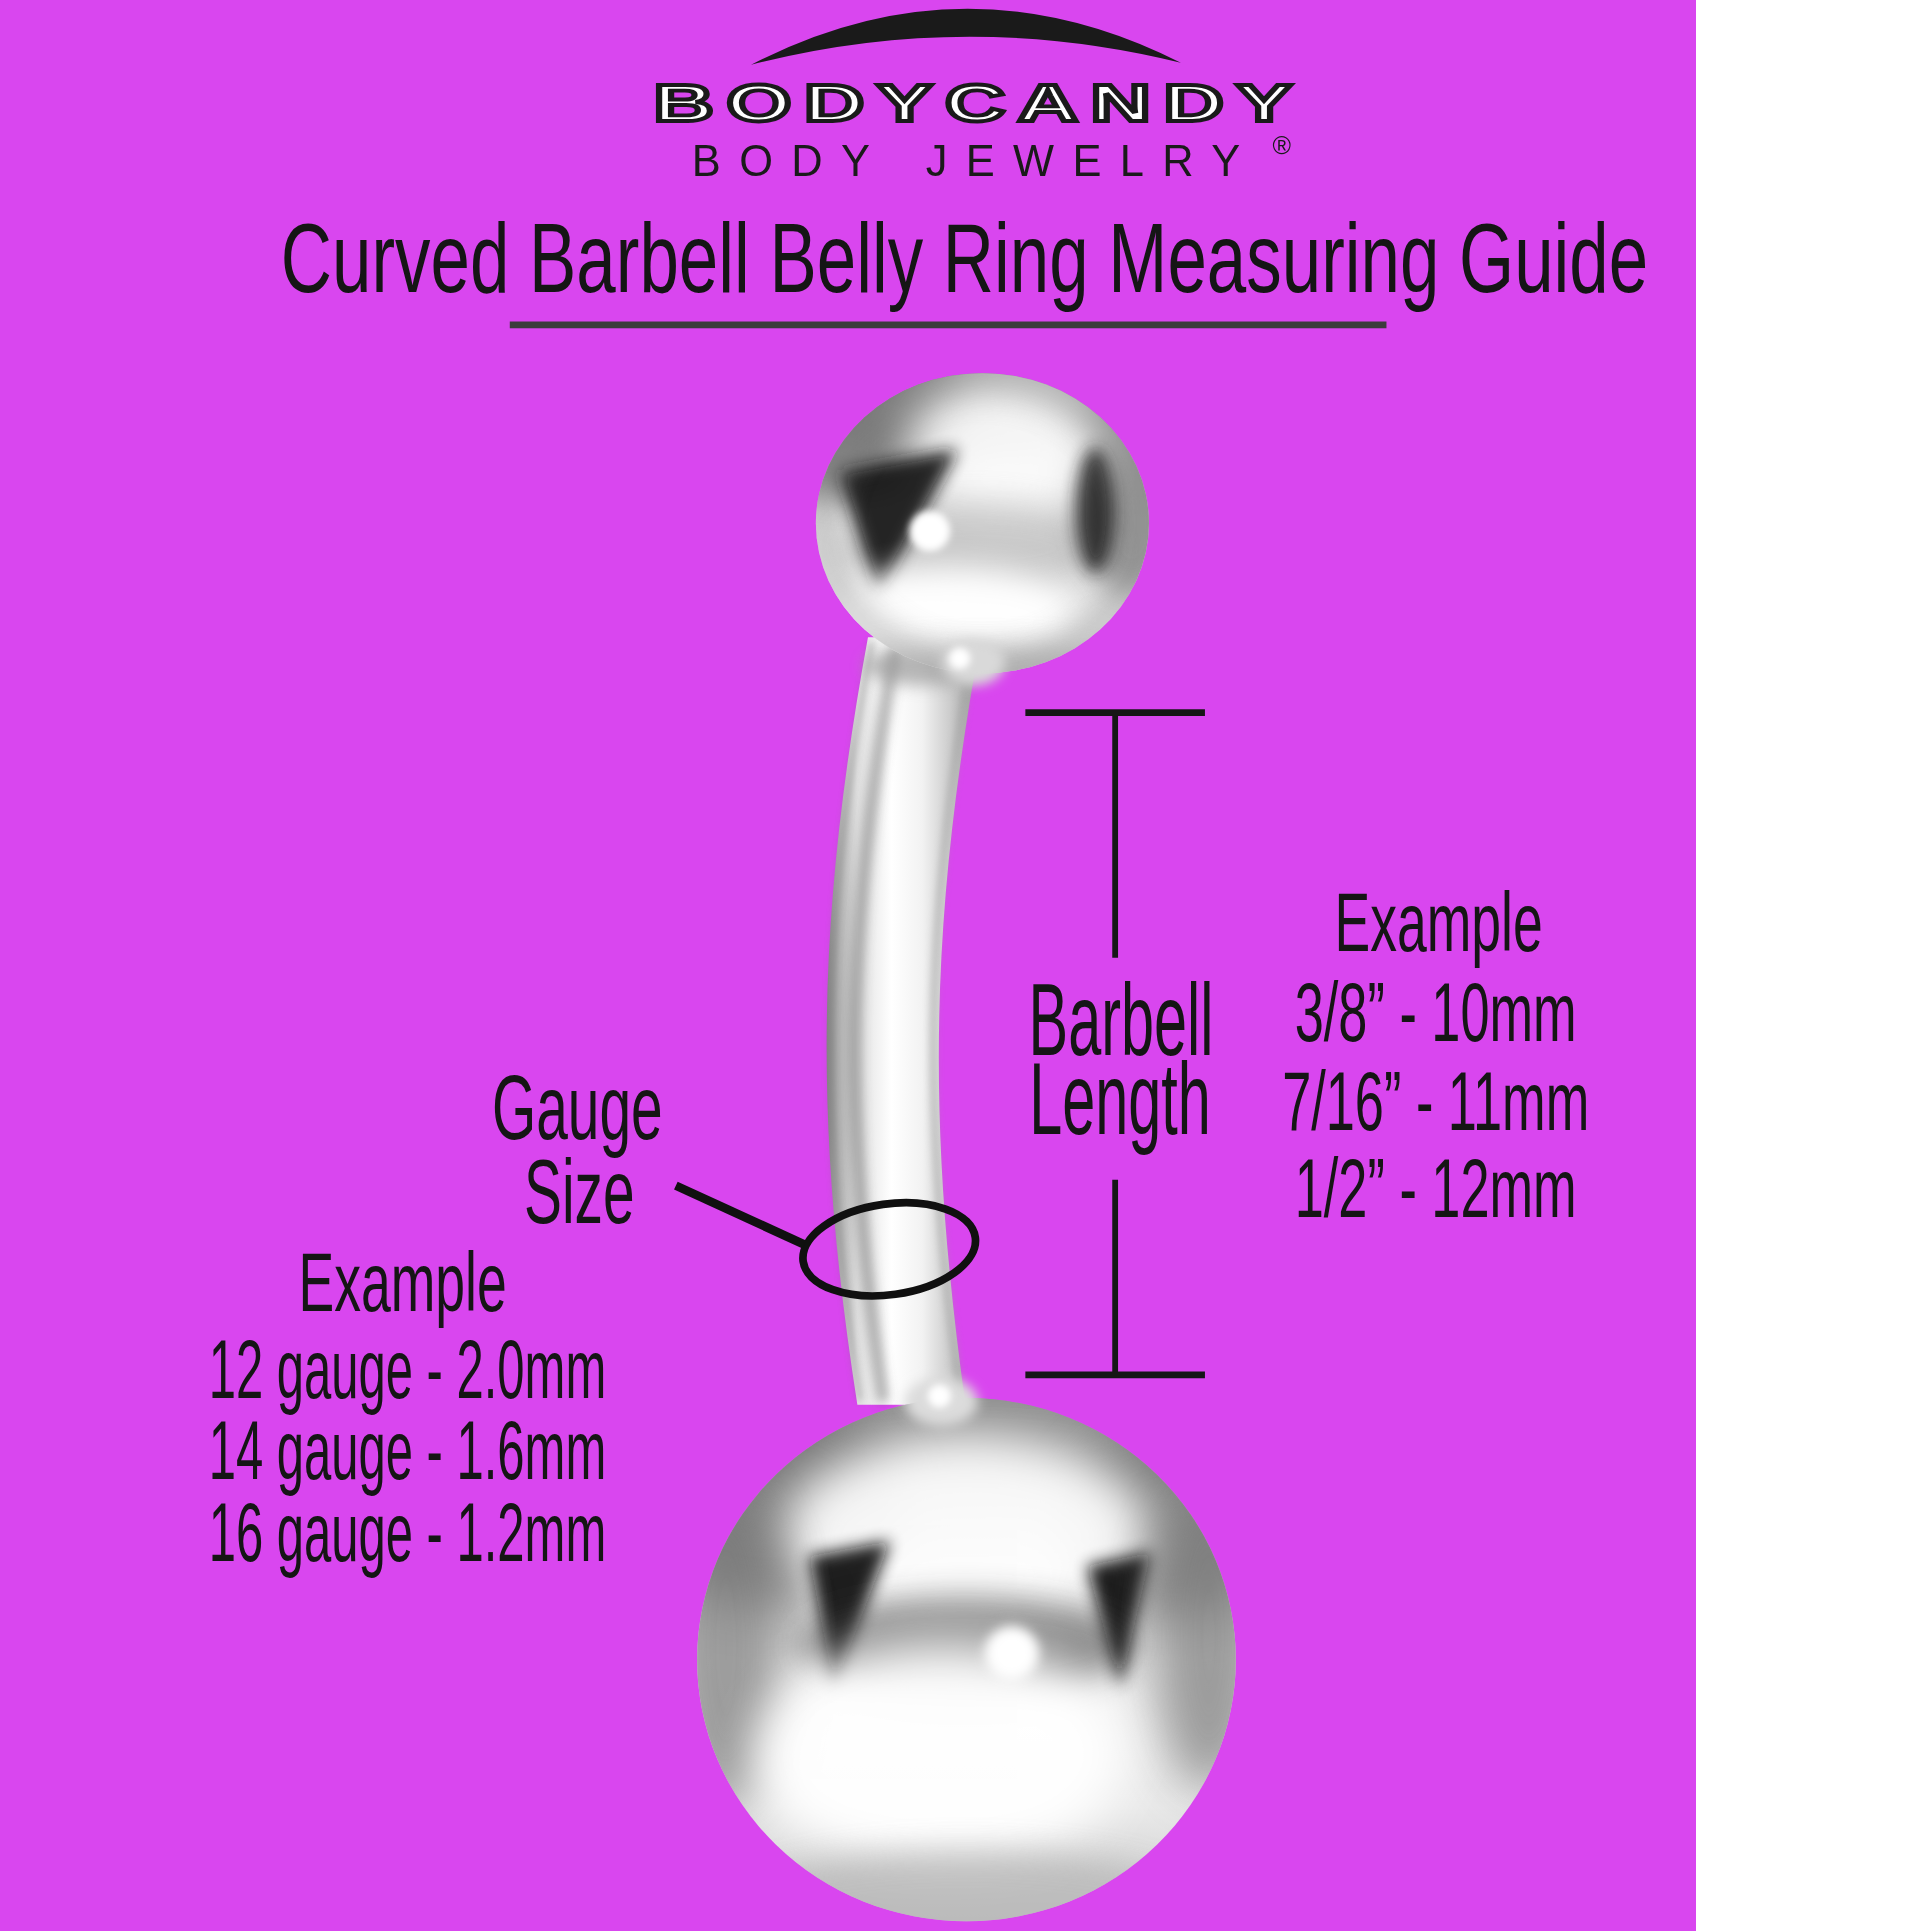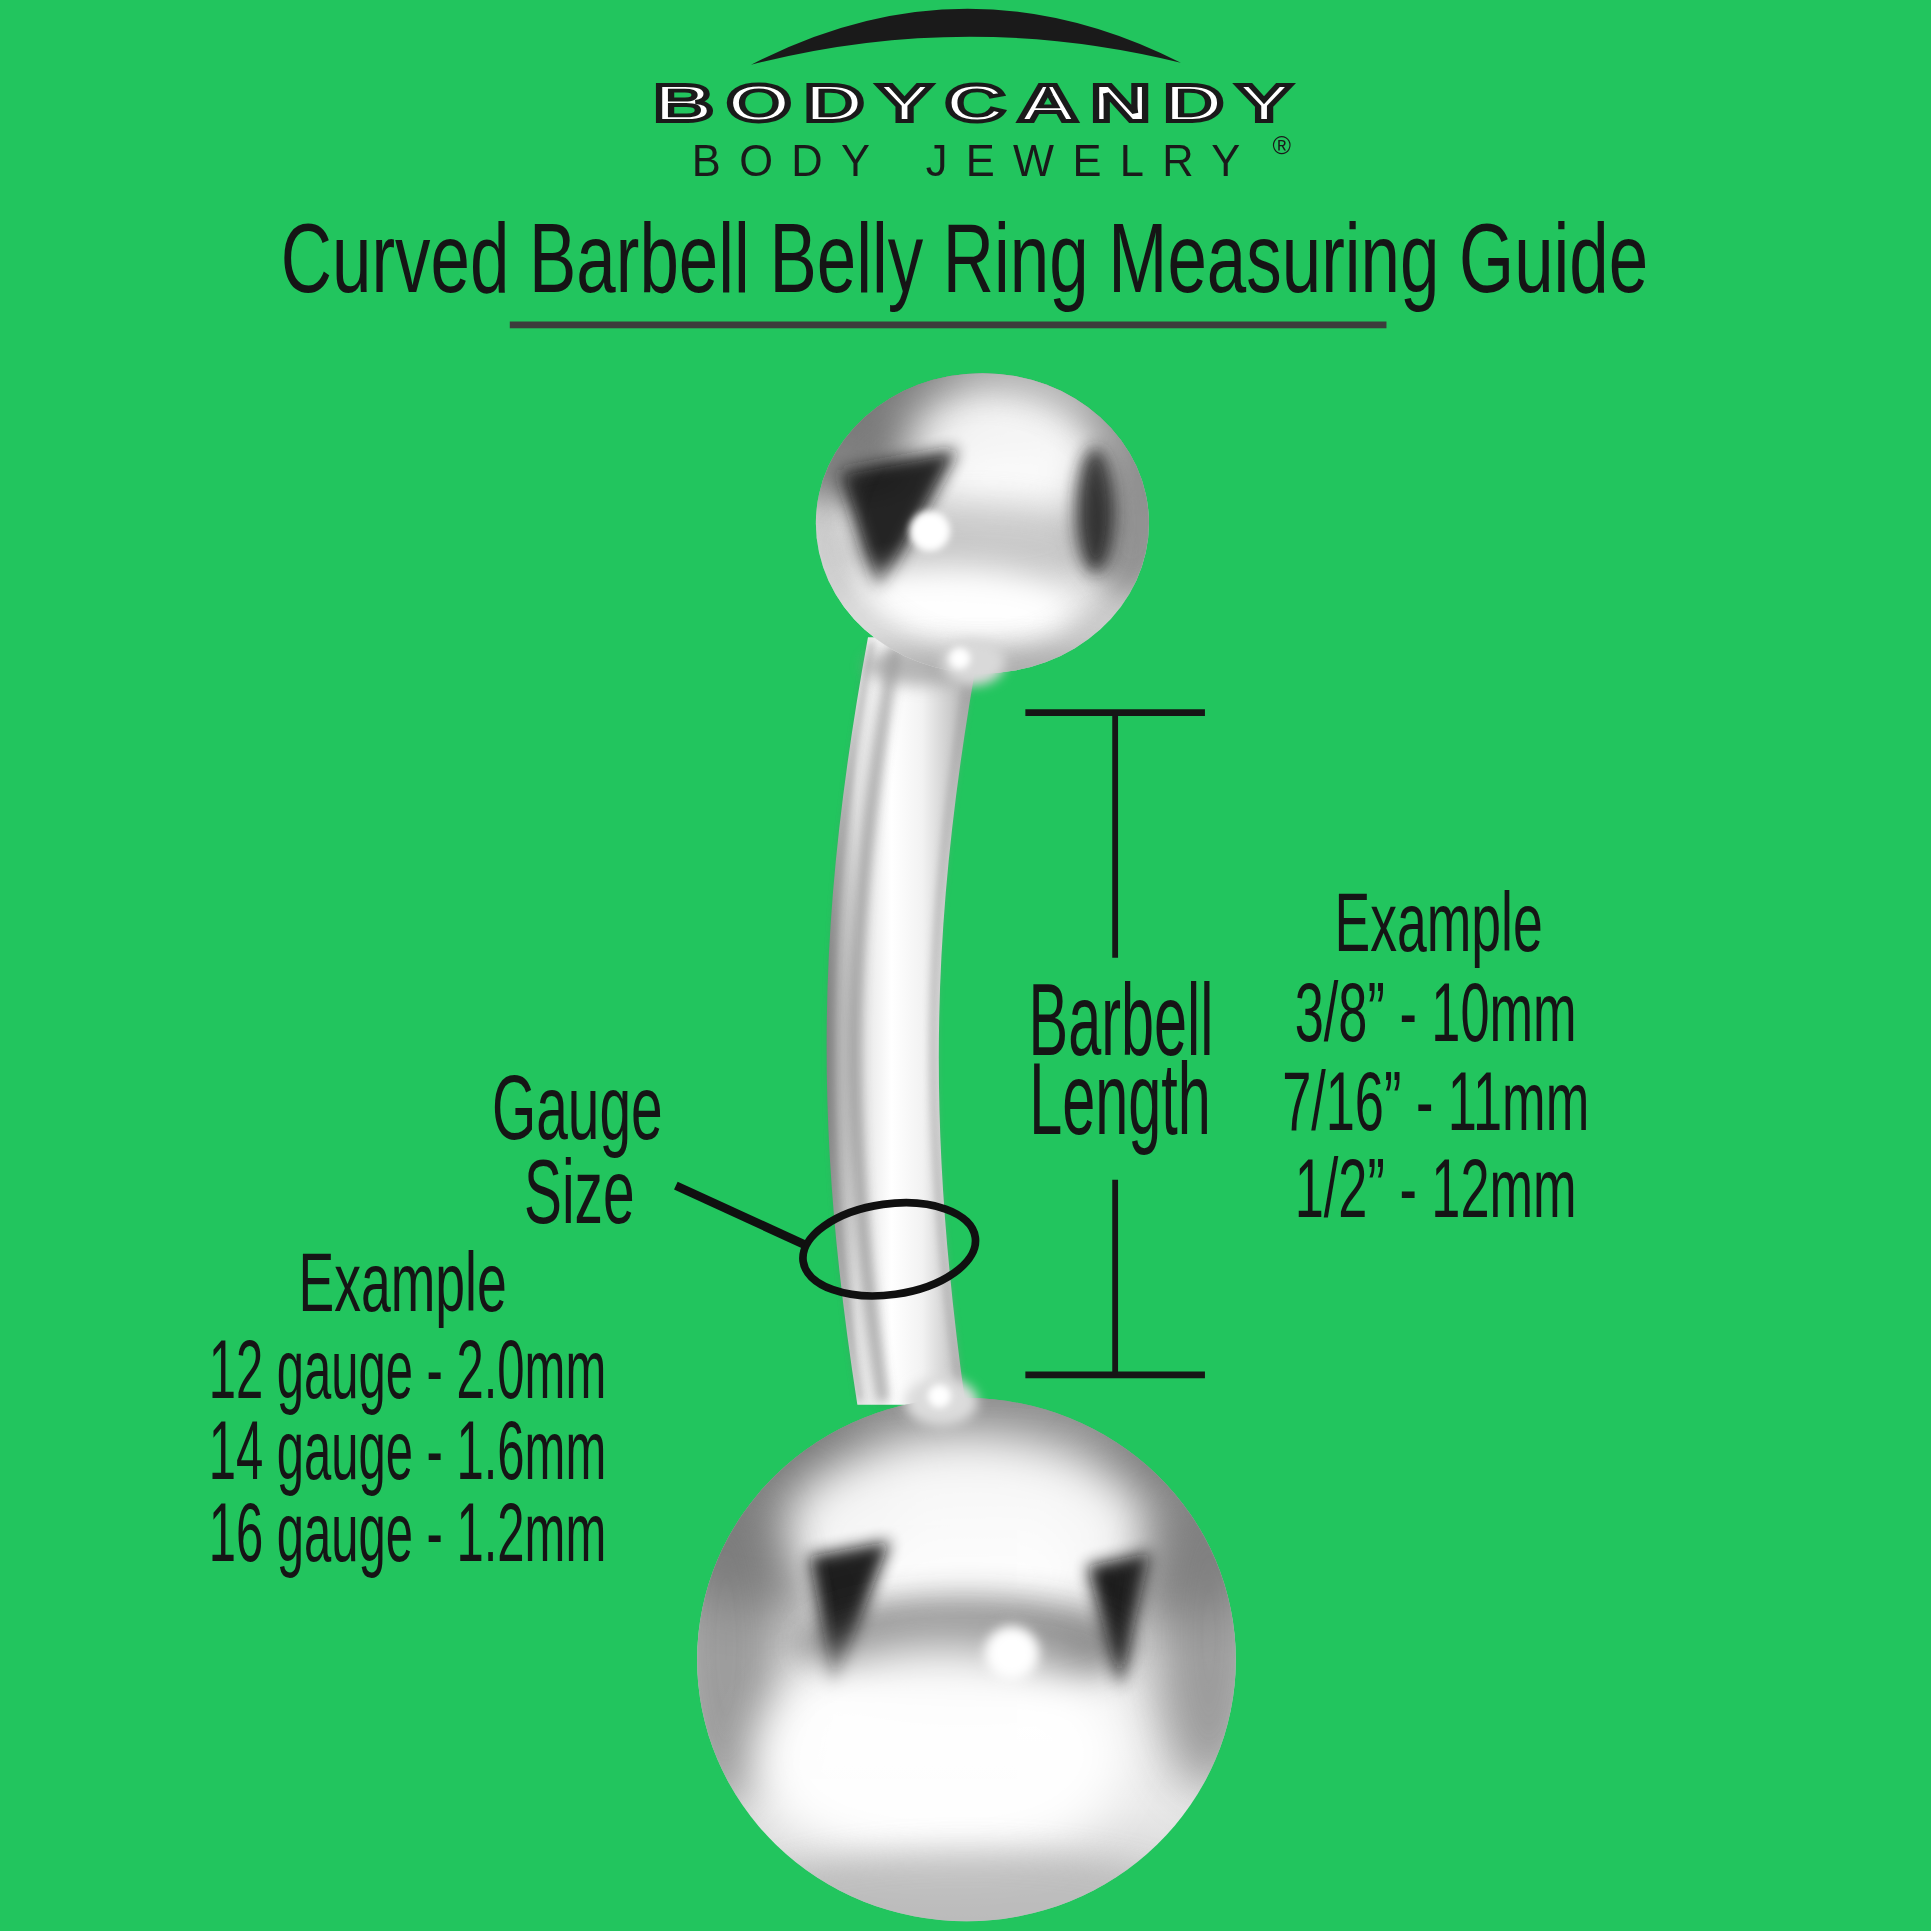--- a/index.html
+++ b/index.html
@@ -1,16 +1,16 @@
 <!DOCTYPE html>
 <html><head>
 <meta charset="utf-8">
 <style>
   html,body{margin:0;padding:0;background:#ffffff;}
-  #page{position:relative;width:1931px;height:1931px;background:#22c55e;overflow:hidden;}
+  #page{position:relative;width:1696px;height:1931px;background:#d946ef;overflow:hidden;}
   svg{display:block;}
   text{font-family:"Liberation Sans",sans-serif;}
 </style>
 </head>
 <body>
 
 <div id="page">
 <svg width="1931" height="1931" viewBox="0 0 2000 2000">
   <defs>
     <linearGradient id="smallBallBase" x1="0" y1="0" x2="0" y2="1">

